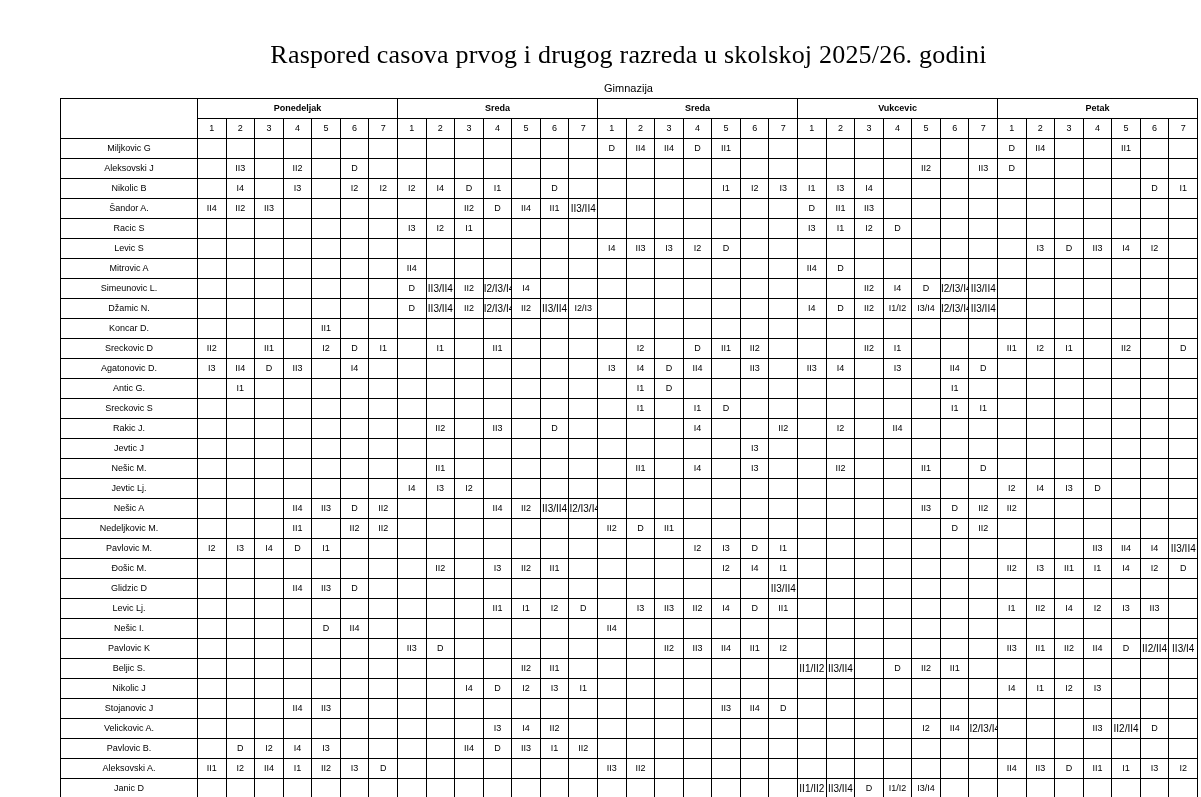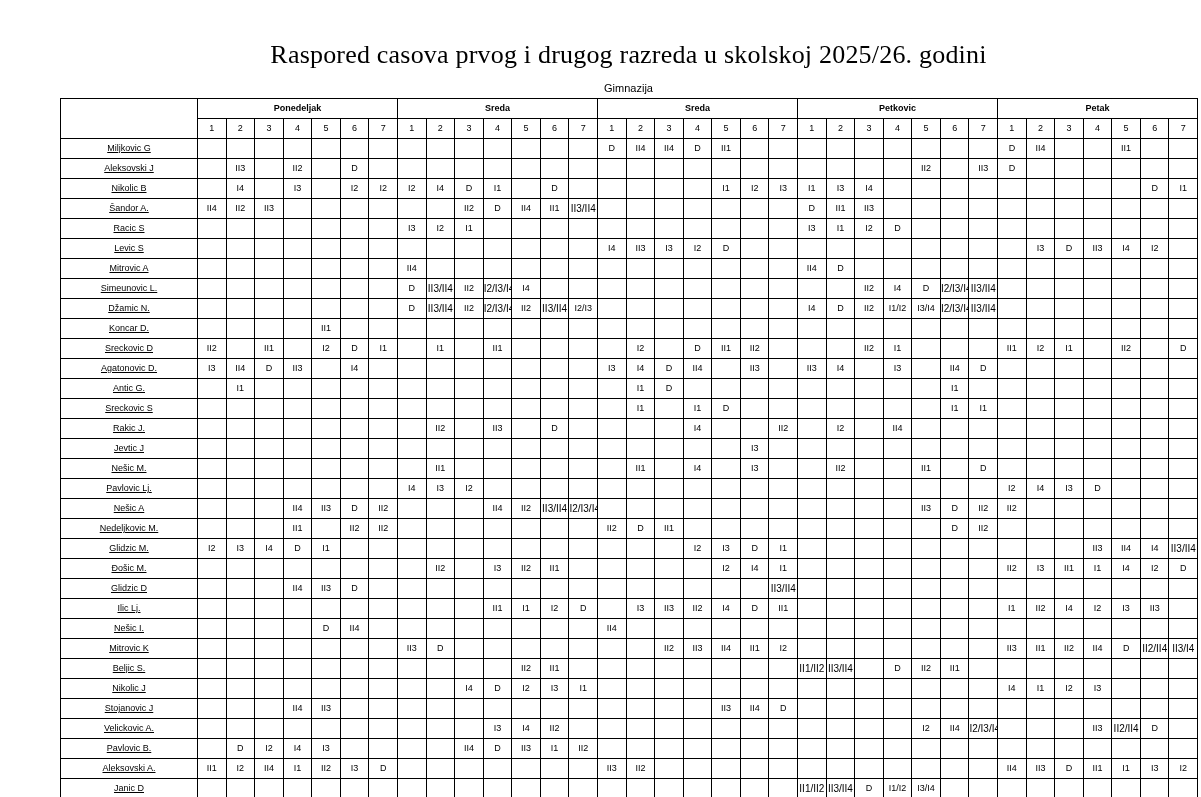--- a/index.html
+++ b/index.html
@@ -78,21 +78,20 @@
   .corner {
     border-right: 1px solid #000;
   }
   .teacher {
     font-family: "Liberation Sans", sans-serif;
     font-size: 11px;
     text-align: center;
     padding-right: 6px;
     height: 19px;
     line-height: 19px;
-    text-decoration: underline;
   }
   .cell-txt {
     font-size: 9px;
   }
   .cell-txt.small {
     font-size: 10px;
   }
   col.name { width: 137px; }
   col.p { width: 28.57px; }
 </style>
@@ -141,21 +140,21 @@
           <col class="p">
           <col class="p">
           <col class="p">
         </colgroup>
       <thead>
         <tr id="day-row">
           <td class="corner" rowspan="2"></td>
         <td class="day-head" colspan="7">Ponedeljak</td>
             <td class="day-head" colspan="7">Sreda</td>
             <td class="day-head" colspan="7">Sreda</td>
-            <td class="day-head" colspan="7">Petkovic</td>
+            <td class="day-head" colspan="7">Vukcevic</td>
             <td class="day-head" colspan="7">Petak</td>
           </tr>
         <tr id="period-row">
             <td class="period-head">1</td>
             <td class="period-head">2</td>
             <td class="period-head">3</td>
             <td class="period-head">4</td>
             <td class="period-head">5</td>
             <td class="period-head">6</td>
             <td class="period-head">7</td>
@@ -830,21 +829,21 @@
             <td class="cell-txt">D</td>
             <td class="cell-txt"></td>
             <td class="cell-txt"></td>
             <td class="cell-txt"></td>
             <td class="cell-txt"></td>
             <td class="cell-txt"></td>
             <td class="cell-txt"></td>
             <td class="cell-txt"></td>
           </tr>
           <tr>
-            <td class="teacher">Pavlovic Lj.</td>
+            <td class="teacher">Jevtic Lj.</td>
             <td class="cell-txt"></td>
             <td class="cell-txt"></td>
             <td class="cell-txt"></td>
             <td class="cell-txt"></td>
             <td class="cell-txt"></td>
             <td class="cell-txt"></td>
             <td class="cell-txt"></td>
             <td class="cell-txt">I4</td>
             <td class="cell-txt">I3</td>
             <td class="cell-txt">I2</td>
@@ -944,21 +943,21 @@
             <td class="cell-txt">II2</td>
             <td class="cell-txt"></td>
             <td class="cell-txt"></td>
             <td class="cell-txt"></td>
             <td class="cell-txt"></td>
             <td class="cell-txt"></td>
             <td class="cell-txt"></td>
             <td class="cell-txt"></td>
           </tr>
           <tr>
-            <td class="teacher">Glidzic M.</td>
+            <td class="teacher">Pavlovic M.</td>
             <td class="cell-txt">I2</td>
             <td class="cell-txt">I3</td>
             <td class="cell-txt">I4</td>
             <td class="cell-txt">D</td>
             <td class="cell-txt">I1</td>
             <td class="cell-txt"></td>
             <td class="cell-txt"></td>
             <td class="cell-txt"></td>
             <td class="cell-txt"></td>
             <td class="cell-txt"></td>
@@ -1058,21 +1057,21 @@
             <td class="cell-txt"></td>
             <td class="cell-txt"></td>
             <td class="cell-txt"></td>
             <td class="cell-txt"></td>
             <td class="cell-txt"></td>
             <td class="cell-txt"></td>
             <td class="cell-txt"></td>
             <td class="cell-txt"></td>
           </tr>
           <tr>
-            <td class="teacher">Ilic Lj.</td>
+            <td class="teacher">Levic Lj.</td>
             <td class="cell-txt"></td>
             <td class="cell-txt"></td>
             <td class="cell-txt"></td>
             <td class="cell-txt"></td>
             <td class="cell-txt"></td>
             <td class="cell-txt"></td>
             <td class="cell-txt"></td>
             <td class="cell-txt"></td>
             <td class="cell-txt"></td>
             <td class="cell-txt"></td>
@@ -1134,21 +1133,21 @@
             <td class="cell-txt"></td>
             <td class="cell-txt"></td>
             <td class="cell-txt"></td>
             <td class="cell-txt"></td>
             <td class="cell-txt"></td>
             <td class="cell-txt"></td>
             <td class="cell-txt"></td>
             <td class="cell-txt"></td>
           </tr>
           <tr>
-            <td class="teacher">Mitrovic K</td>
+            <td class="teacher">Pavlovic K</td>
             <td class="cell-txt"></td>
             <td class="cell-txt"></td>
             <td class="cell-txt"></td>
             <td class="cell-txt"></td>
             <td class="cell-txt"></td>
             <td class="cell-txt"></td>
             <td class="cell-txt"></td>
             <td class="cell-txt">II3</td>
             <td class="cell-txt">D</td>
             <td class="cell-txt"></td>

